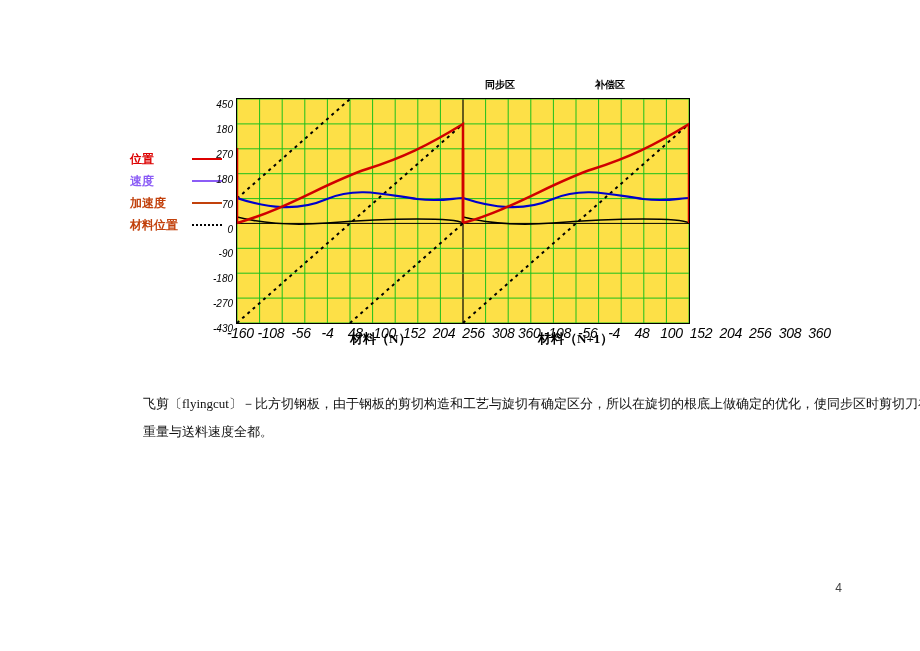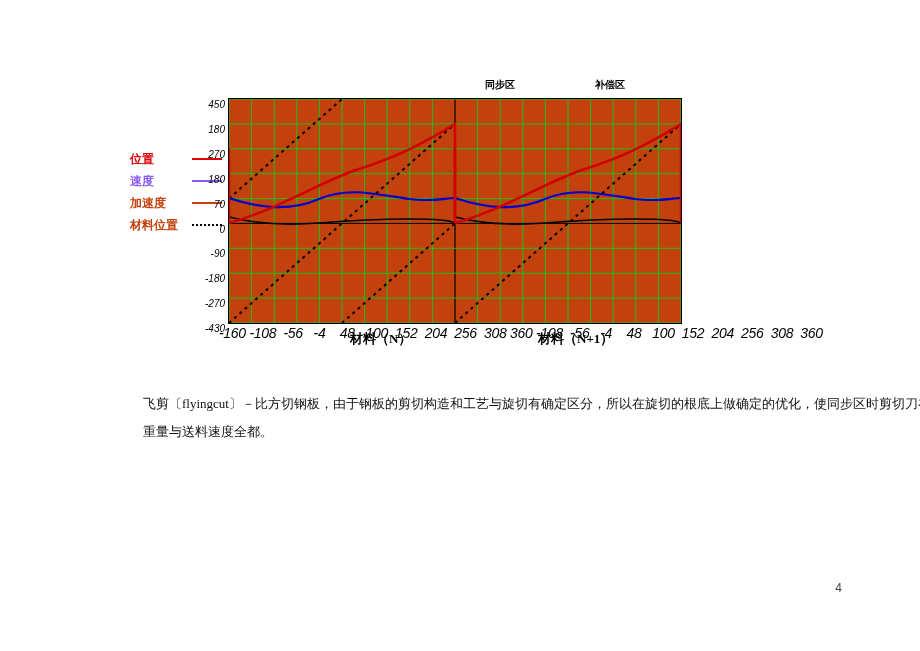--- a/index.html
+++ b/index.html
@@ -51,26 +51,26 @@
     right: -34px;
     top: 10px;
     width: 30px;
     border-top: 2px solid currentColor;
   }
   .legend-dot {
     border-top: 2px dotted #000;
   }
   .plot {
     position: absolute;
-    left: 98px;
+    left: 106px;
     top: 28px;
     width: 452px;
     height: 224px;
     border: 1px solid #000;
-    background: #c2410c;
+    background: #fde047;
     font-style: italic;
   }
   .pagenum {
     position: absolute;
     right: 78px;
     bottom: 56px;
     font-size: 12px;
     font-family: Arial, sans-serif;
     color: #444;
   }

